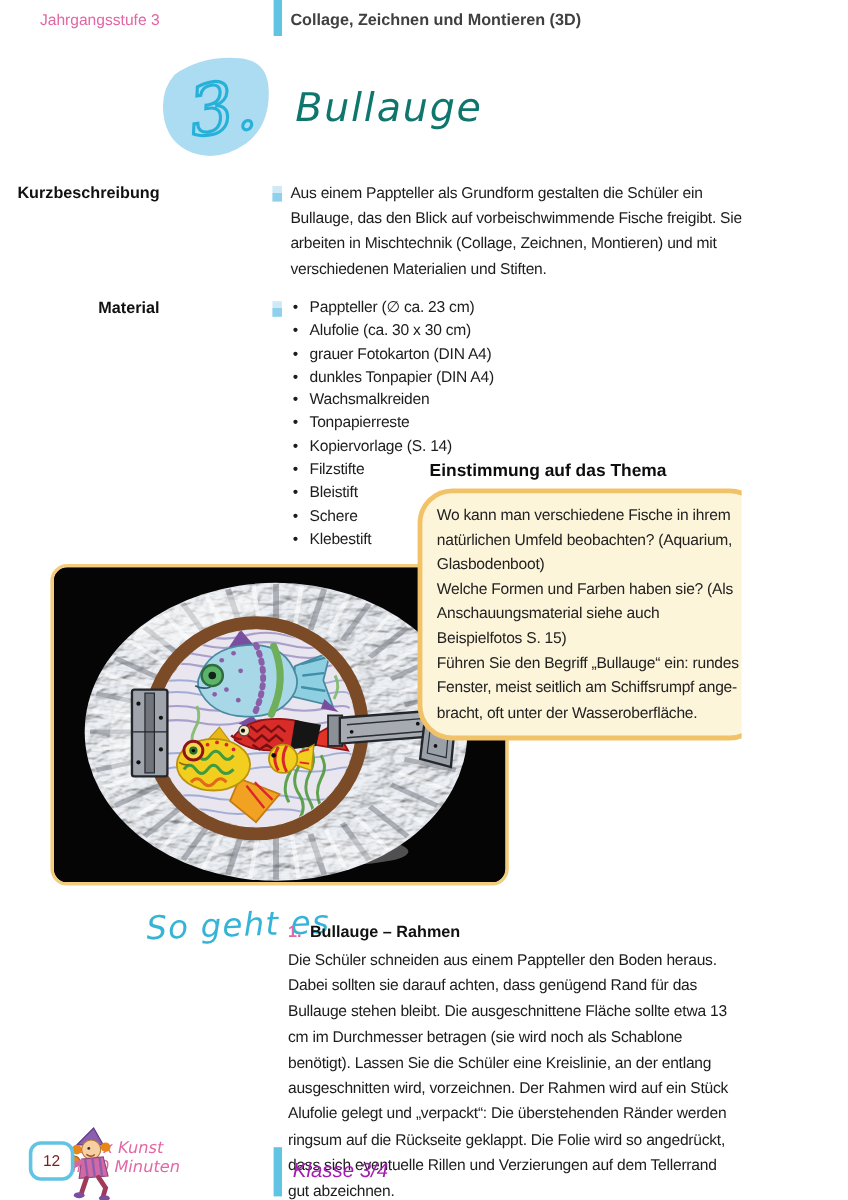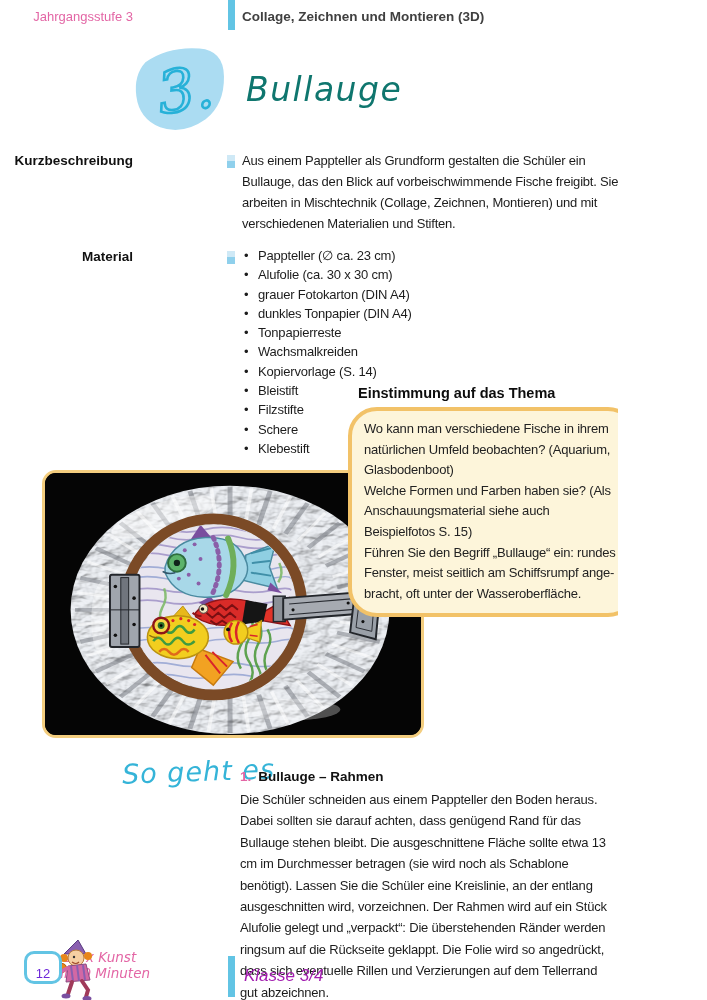--- a/index.html
+++ b/index.html
@@ -46,22 +46,22 @@
 
   
   .sogehtes{position:absolute;left:122px;top:756px;font-size:27px;font-style:italic;color:#35b4d8;
         font-family:"DejaVu Sans",sans-serif;letter-spacing:1px;transform:rotate(-2deg);}
   .step-head{position:absolute;left:240px;top:769px;font-size:13.5px;font-weight:bold;color:#111;}
   .step-num{color:#e366a5;margin-right:7px;}
   .step-text{position:absolute;left:240px;top:789px;width:378px;line-height:21.4px;}
 
   
   .pagenum{position:absolute;left:24px;top:951px;width:38px;height:33px;border:3px solid #62c4e4;
-        border-radius:10px;background:#fff;display:flex;align-items:flex-end;justify-content:center;
-        font-size:13px;color:#6d28d9;z-index:3;box-sizing:border-box;}
+        border-radius:10px;background:#fff;display:flex;align-items:center;justify-content:center;
+        font-size:13px;color:#7f1d1d;z-index:3;box-sizing:border-box;}
   .mascot{position:absolute;left:52px;top:938px;z-index:2;}
   .series{position:absolute;right:468px;top:950px;text-align:center;color:#e366a5;font-style:italic;
         font-size:13.5px;line-height:15.5px;font-family:"DejaVu Sans",sans-serif;}
   .divider-bottom{position:absolute;left:228px;top:956px;width:7px;height:41px;background:#62c4e4;}
   .klasse{position:absolute;left:244px;top:966px;font-style:italic;font-size:17px;color:#a21caf;}
 </style>
 </head>
 <body>
 
 <div class="page">
@@ -80,25 +80,25 @@
   <div class="marker mk-kurz"></div>
   <p class="body-text kurz-text">Aus einem Pappteller als Grundform gestalten die Schüler ein Bullauge, das den Blick auf vorbeischwimmende Fische freigibt. Sie arbeiten in Mischtechnik (Collage, Zeichnen, Montieren) und mit verschiedenen Materialien und Stiften.</p>
 
   <div class="side-label lbl-material">Material</div>
   <div class="marker mk-material"></div>
   <ul class="material-list">
     <li>Pappteller (∅ ca. 23 cm)</li>
     <li>Alufolie (ca. 30 x 30 cm)</li>
     <li>grauer Fotokarton (DIN A4)</li>
     <li>dunkles Tonpapier (DIN A4)</li>
+    <li>Wachsmalkreiden</li>
     <li>Tonpapierreste</li>
-    <li>Wachsmalkreiden</li>
     <li>Kopiervorlage (S. 14)</li>
+    <li>Filzstifte</li>
     <li>Bleistift</li>
-    <li>Filzstifte</li>
     <li>Schere</li>
     <li>Klebestift</li>
   </ul>
 
   <h3 class="einst-heading">Einstimmung auf das Thema</h3>
   <div class="einst-box">
     <p>Wo kann man verschiedene Fische in ihrem natürlichen Umfeld beobachten? (Aquarium, Glasbodenboot)</p>
     <p>Welche Formen und Farben haben sie? (Als An­schauungsmaterial siehe auch Beispielfotos S. 15)</p>
     <p>Führen Sie den Begriff „Bullauge“ ein: rundes Fenster, meist seitlich am Schiffsrumpf ange­bracht, oft unter der Wasseroberfläche.</p>
   </div>

